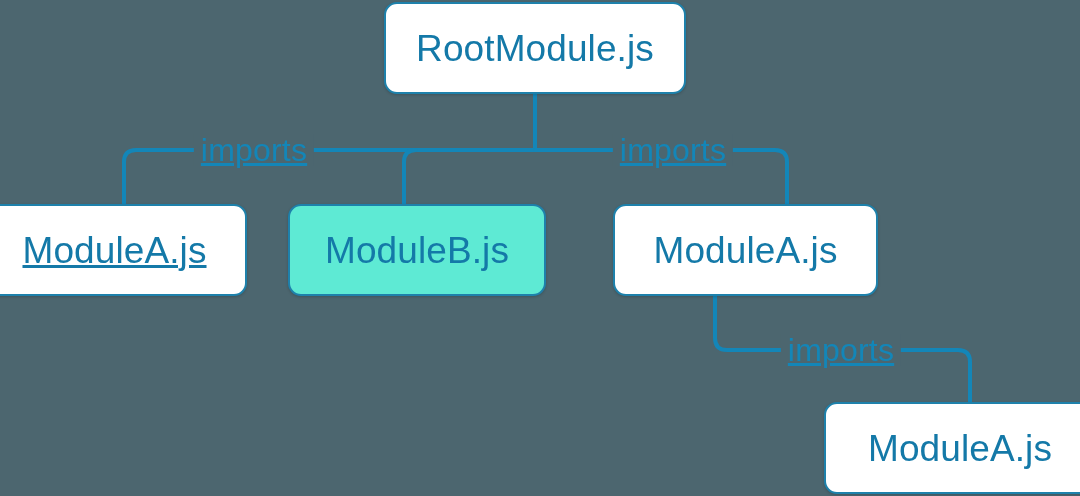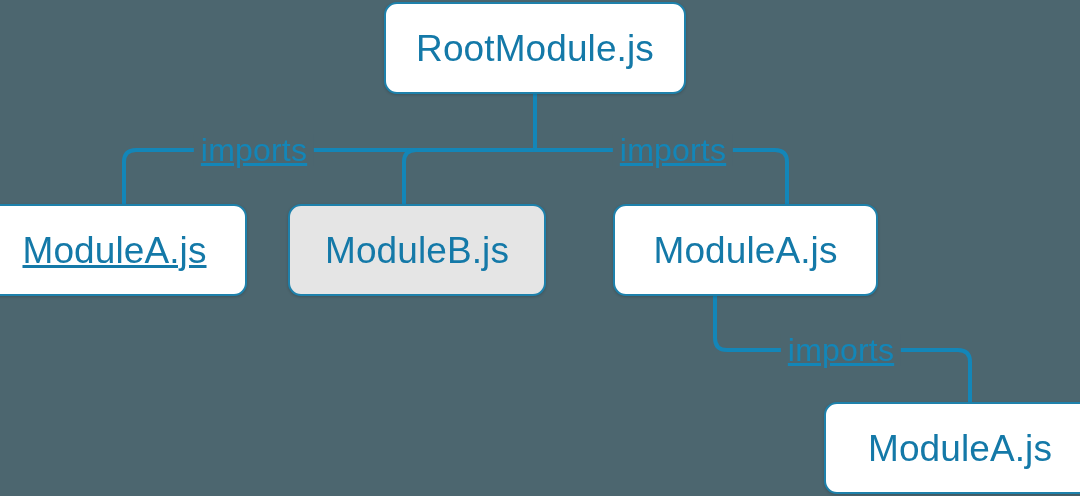--- a/index.html
+++ b/index.html
@@ -76,21 +76,21 @@
   </svg>
 
   <div class="node" style="left: 384px; top: 2px; width: 302px; height: 92px; background: rgb(255, 255, 255); border-color: rgb(30, 129, 171);">
     <span class="node-label" style="color: rgb(20, 121, 168);">RootModule.js</span>
   </div>
 
   <div class="node" style="left: -18px; top: 204px; width: 265px; height: 92px; background: rgb(255, 255, 255); border-color: rgb(30, 129, 171);">
     <span class="node-label" style="color: rgb(20, 121, 168); text-decoration: underline;">ModuleA.js</span>
   </div>
 
-  <div class="node" style="left: 288px; top: 204px; width: 258px; height: 92px; background: #e5e5e5; border-color: rgb(30, 129, 171);">
+  <div class="node" style="left: 288px; top: 204px; width: 258px; height: 92px; background: #5eead4; border-color: rgb(30, 129, 171);">
     <span class="node-label" style="color: rgb(20, 121, 168);">ModuleB.js</span>
   </div>
 
   <div class="node" style="left: 613px; top: 204px; width: 265px; height: 92px; background: rgb(255, 255, 255); border-color: rgb(30, 129, 171);">
     <span class="node-label" style="color: rgb(20, 121, 168);">ModuleA.js</span>
   </div>
 
   <div class="node" style="left: 824px; top: 402px; width: 272px; height: 92px; background: rgb(255, 255, 255); border-color: rgb(30, 129, 171);">
     <span class="node-label" style="color: rgb(20, 121, 168);">ModuleA.js</span>
   </div>

